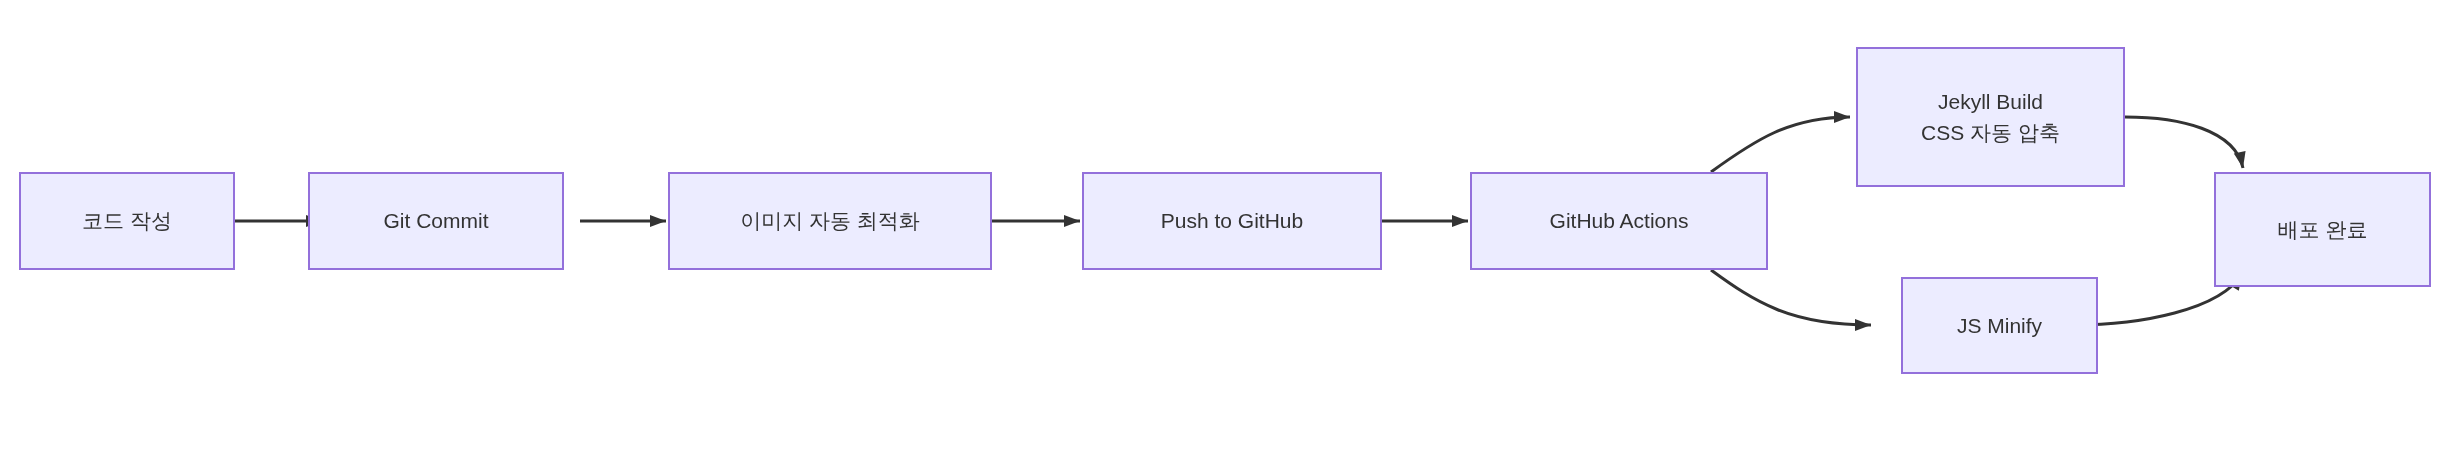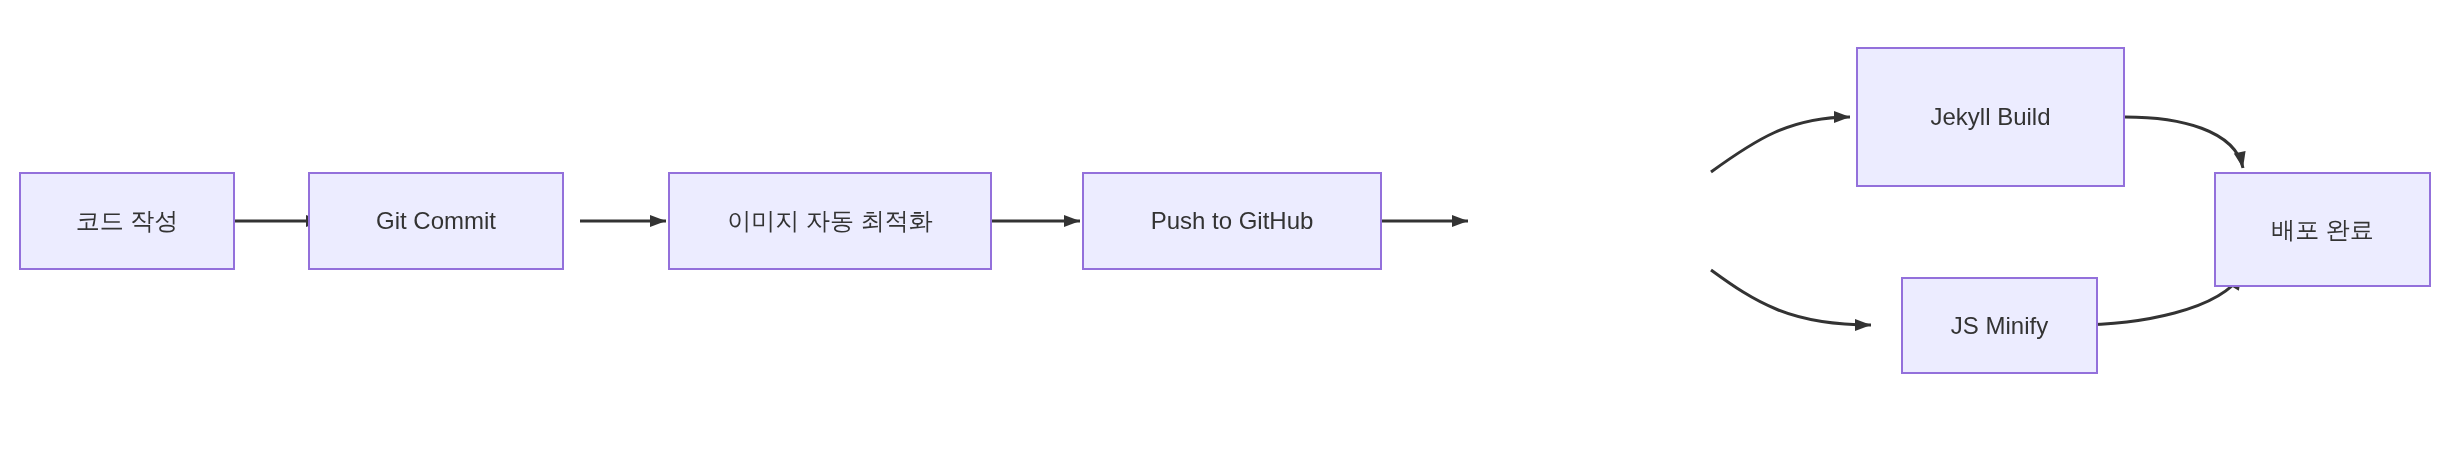--- a/index.html
+++ b/index.html
@@ -37,21 +37,21 @@
   .node {
     position: absolute;
     background: var(--node-fill);
     border: 2.5px solid var(--node-border);
     color: var(--text);
     display: flex;
     flex-direction: column;
     align-items: center;
     justify-content: center;
     text-align: center;
-    font-size: 24px;
+    font-size: 21px;
     line-height: 1.5;
   }
 </style>
 </head>
 <body>
 
 <div class="canvas">
 
   <svg class="edges-layer" viewBox="0 0 2442 450" xmlns="http://www.w3.org/2000/svg">
     <defs>
@@ -79,23 +79,27 @@
   </div>
 
   <div class="node" style="left:1082px; top:172px; width:300px; height:98px;">
     <span>Push to GitHub</span>
   </div>
 
   <div class="node" style="left:668px; top:172px; width:324px; height:98px;">
     <span>이미지 자동 최적화</span>
   </div>
 
+  <div class="node" style="left:1470px; top:172px; width:298px; height:98px;">
+    <span>GitHub Actions</span>
+  </div>
 
   <div class="node" style="left:1856px; top:47px; width:269px; height:140px;">
     <span>Jekyll Build</span>
+    <span>CSS 자동 압축</span>
   </div>
 
   <div class="node" style="left:1877px; top:277px; width:197px; height:97px;margin-left:24px;">
     <span>JS Minify</span>
   </div>
 
   <div class="node" style="left:2214px; top:172px; width:217px; height:115px;">
     <span>배포 완료</span>
   </div>
 

